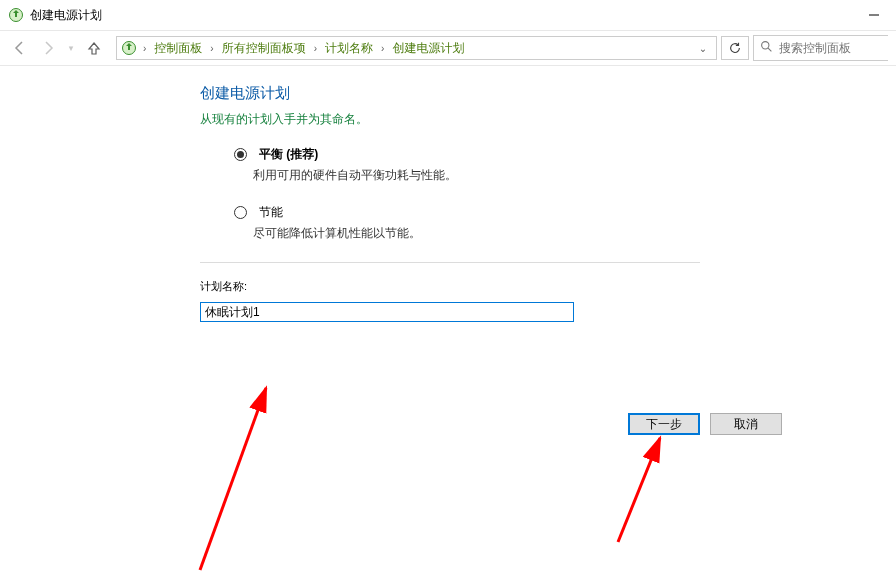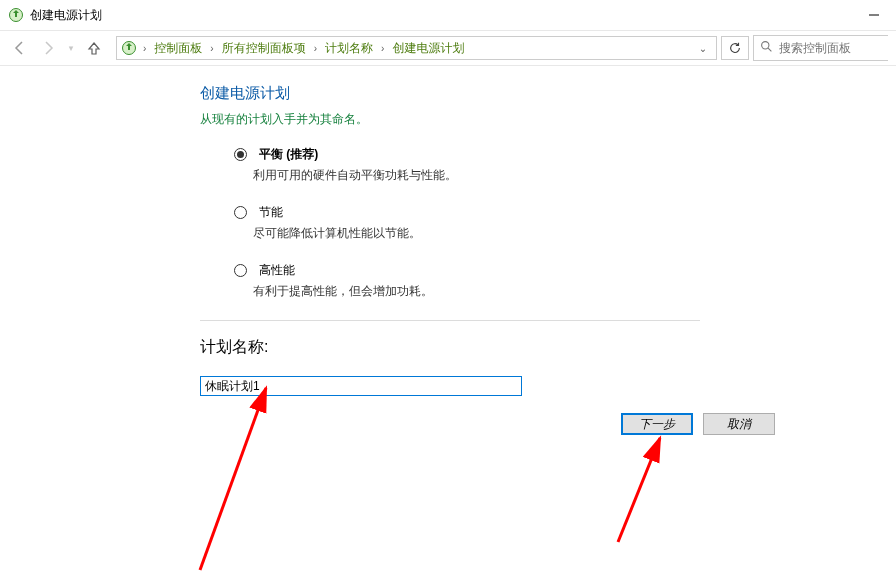--- a/index.html
+++ b/index.html
@@ -150,44 +150,43 @@
       font-size: 12px;
     }
 
     .divider {
       margin: 6px 0 16px 0;
       border: none;
       border-top: 1px solid #dcdcdc;
     }
 
     .plan-name-label {
-      font-size: 16px;
-      margin-bottom: 18px;
+      font-size: 11px;
+      margin-bottom: 8px;
     }
     .plan-name-input {
-      width: 322px;
+      width: 374px;
       height: 20px;
       border: 1px solid #0078d7;
       padding: 1px 4px;
       font-family: inherit;
       font-size: 12px;
       outline: none;
     }
 
     
     .footer {
       position: absolute;
       top: 413px;
-      left: 0; right: 11px;
+      left: 0; right: 4px;
       display: flex;
       justify-content: flex-end;
       gap: 10px;
       padding-right: 110px;
       border-top: 0;
-      font-style: italic;
     }
     .btn {
       min-width: 72px;
       height: 22px;
       display: inline-flex;
       align-items: center; justify-content: center;
       font-size: 12px;
       background: #e1e1e1;
       border: 1px solid #adadad;
     }
@@ -290,27 +289,20 @@
     </div>
 
     <div class="opt">
       <div class="opt-row">
         <span class="radio"></span>
         <span class="opt-label">节能</span>
       </div>
       <div class="opt-desc">尽可能降低计算机性能以节能。</div>
     </div>
 
-    <div class="opt">
-      <div class="opt-row">
-        <span class="radio"></span>
-        <span class="opt-label">高性能</span>
-      </div>
-      <div class="opt-desc">有利于提高性能，但会增加功耗。</div>
-    </div>
   </div>
 
   <hr class="divider" style="width:500px;">
 
   <div class="plan-name-label">计划名称:</div>
   <input class="plan-name-input" value="休眠计划1" style="">
 </div>
 
 <div class="footer">
   <div class="btn primary">

